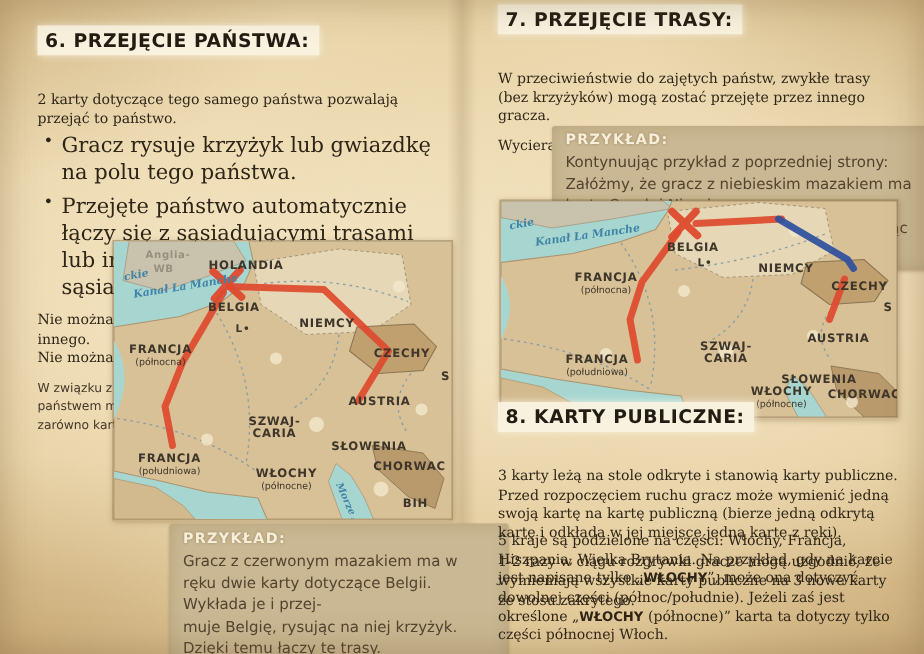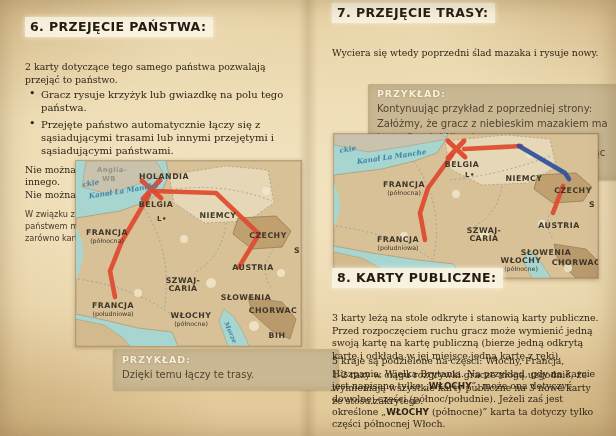--- a/index.html
+++ b/index.html
@@ -19,21 +19,21 @@
     box-shadow:inset 0 0 26px rgba(110,80,40,.35);}
   .gutter{position:absolute;left:298px;top:0;width:20px;height:436px;pointer-events:none;
     background:linear-gradient(90deg,rgba(90,60,20,0),rgba(95,65,25,.16) 50%,rgba(90,60,20,0));}
   .h-strip{display:inline-block;background:rgba(250,243,226,.95);padding:2px 7px 3px 5px;
     font-family:"DejaVu Sans",sans-serif;font-weight:700;font-size:12.5px;letter-spacing:.4px;
     color:#241c12;box-shadow:0 0 5px rgba(250,243,226,.9);margin-bottom:24px;}
   .col{position:absolute;}
   .body-p{font-size:9.4px;line-height:1.34;margin:0 0 7px 0;}
   .note-p{font-size:9.4px;line-height:1.3;margin:0;}
   ul.bullets{list-style:none;margin:2px 0 7px 0;padding:0 0 0 16px;}
-  ul.bullets li{position:relative;font-size:10px;line-height:1.3;margin-bottom:4px;}
+  ul.bullets li{position:relative;font-size:14px;line-height:1.3;margin-bottom:4px;}
   ul.bullets li::before{content:"\2022";position:absolute;left:-12px;top:-1px;font-size:11px;}
   .small-note{font-family:"DejaVu Sans",sans-serif;font-size:8.2px;line-height:1.5;color:#46392a;margin-top:7px;}
   .map-frame{position:absolute;box-shadow:0 1px 4px rgba(100,70,30,.35);border:1px solid rgba(120,92,52,.45);}
   .map-frame svg{display:block;}
   .ex-box{position:absolute;background:#c9b893;border-radius:2px;padding:5px 9px 7px 9px;
     box-shadow:inset 0 0 10px rgba(140,110,60,.28), 0 1px 2px rgba(100,70,30,.25);margin-left:38px;}
   .ex-label{font-family:"DejaVu Sans",sans-serif;font-weight:700;font-size:9.5px;letter-spacing:.9px;
     color:#f7efdc;text-shadow:0 0 2px rgba(120,90,40,.55);margin-bottom:3px;}
   .ex-line{font-family:"DejaVu Sans",sans-serif;font-size:10px;line-height:1.45;color:#54432e;}
   .mlabel{font-family:"DejaVu Sans",sans-serif;font-weight:700;font-size:7.8px;fill:#3e362a;letter-spacing:.5px;}
@@ -110,26 +110,29 @@
       <text class="mlabel" x="197" y="152" text-anchor="middle">CHORWAC</text>
       <text class="mlabel" x="115" y="157" text-anchor="middle">WŁOCHY</text>
       <text class="msub" x="115" y="165" text-anchor="middle">(północne)</text>
       <text class="mlabel" x="201" y="177" text-anchor="middle">BIH</text>
       <text class="msea" x="148" y="162" style="font-size:6.5px" transform="rotate(66 148 162)">Morze Ad.</text>
     </svg>
   </div>
 
   <div class="ex-box" style="left:75px;top:349px;width:208px;">
     <div class="ex-label">PRZYKŁAD:</div>
+    <div class="ex-line">Gracz z czerwonym mazakiem ma w ręku dwie karty dotyczące Belgii. Wykłada je i przej-</div>
+    <div class="ex-line">muje Belgię, rysując na niej krzyżyk.</div>
     <div class="ex-line">Dzięki temu łączy te trasy.</div>
 
   </div>
 
   <div class="col" style="left:332px;top:2px;width:268px;">
     <div class="h-strip">7. PRZEJĘCIE TRASY:</div>
+    <p class="body-p">W przeciwieństwie do zajętych państw, zwykłe trasy (bez krzyżyków) mogą zostać przejęte przez innego gracza.</p>
     <p class="body-p">Wyciera się wtedy poprzedni ślad mazaka i rysuje nowy.</p>
   </div>
 
   <div class="ex-box" style="left:330px;top:84px;width:250px;padding-top:4px;padding-bottom:5px;">
     <div class="ex-label">PRZYKŁAD:</div>
     <div class="ex-line">Kontynuując przykład z poprzedniej strony:</div>
     <div class="ex-line">Załóżmy, że gracz z niebieskim mazakiem ma karty Czech i Niemiec.</div>
     <div class="ex-line">Wykłada je, przejmując tę trasę i przerywając tym samym trasę czerwoną.</div>
   </div>
 

